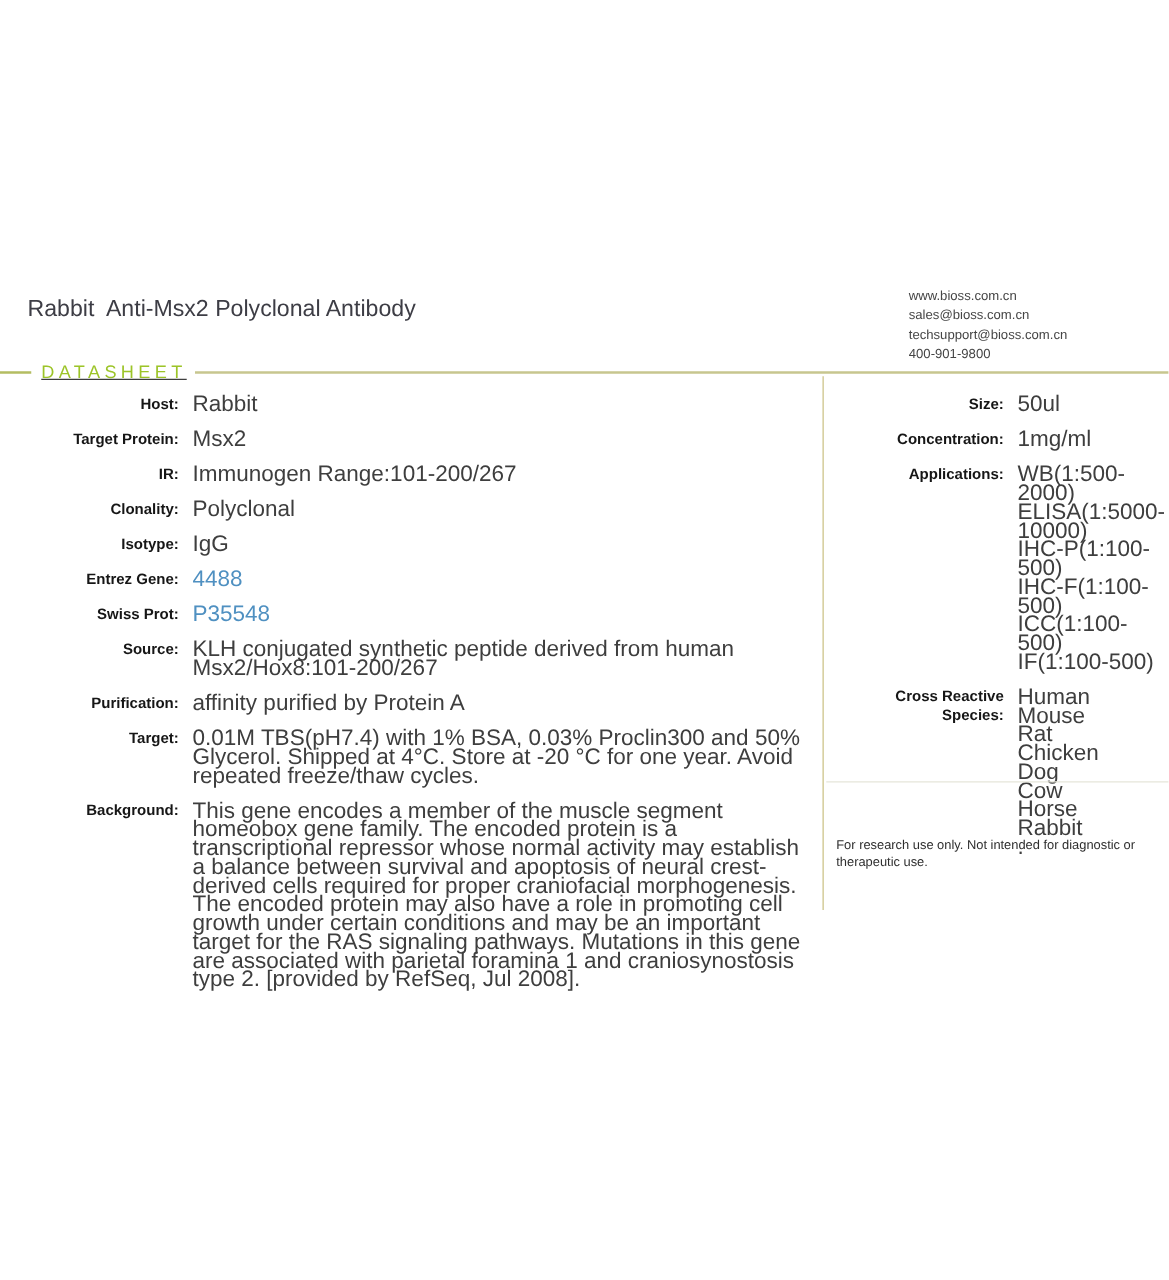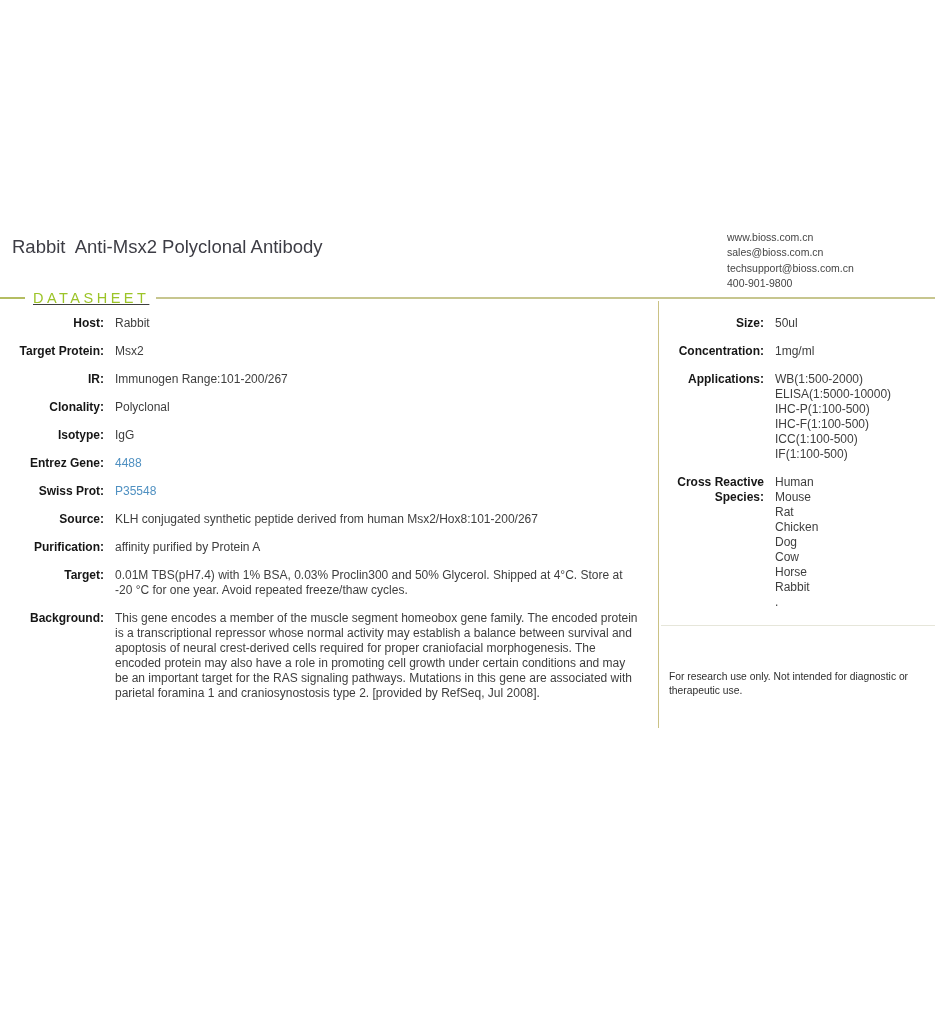--- a/index.html
+++ b/index.html
@@ -13,21 +13,21 @@
     height: 1024px;
     background: #ffffff;
     font-family: "Liberation Sans", "DejaVu Sans", sans-serif;
     color: #3e3e3e;
     overflow: hidden;
   }
 
   
   .title {
     position: absolute;
-    left: 12px;
+    left: 22px;
     top: 236px;
     font-size: 18.5px;
     color: #3d3d45;
     white-space: pre;
   }
 
   
   .contact {
     position: absolute;
     left: 727px;
@@ -95,24 +95,25 @@
     margin-bottom: 13px;
   }
   .flabel {
     width: 104px;
     flex: none;
     text-align: right;
     font-weight: bold;
     font-size: 12px;
     line-height: 15px;
     color: #161616;
+    padding-left: 39px;
   }
   .fvalue {
     margin-left: 11px;
-    font-size: 12px;
+    font-size: 18px;
     line-height: 15px;
     color: #3e3e3e;
     white-space: pre-line;
   }
   .fields-left .fvalue { width: 525px; }
   .fields-right .fvalue { width: 158px; }
 
   a.link {
     color: #4f90c1;
     text-decoration: none;

